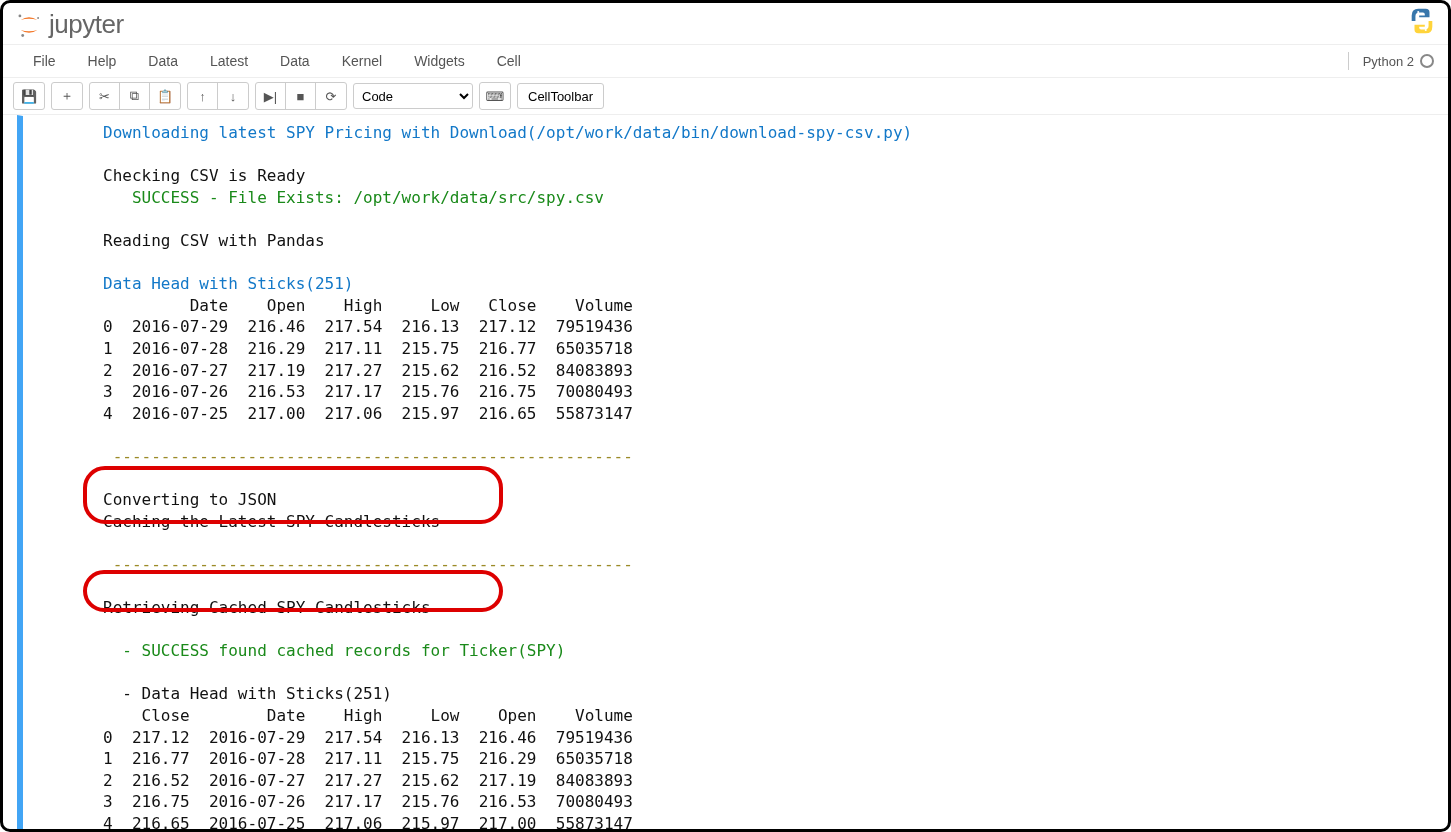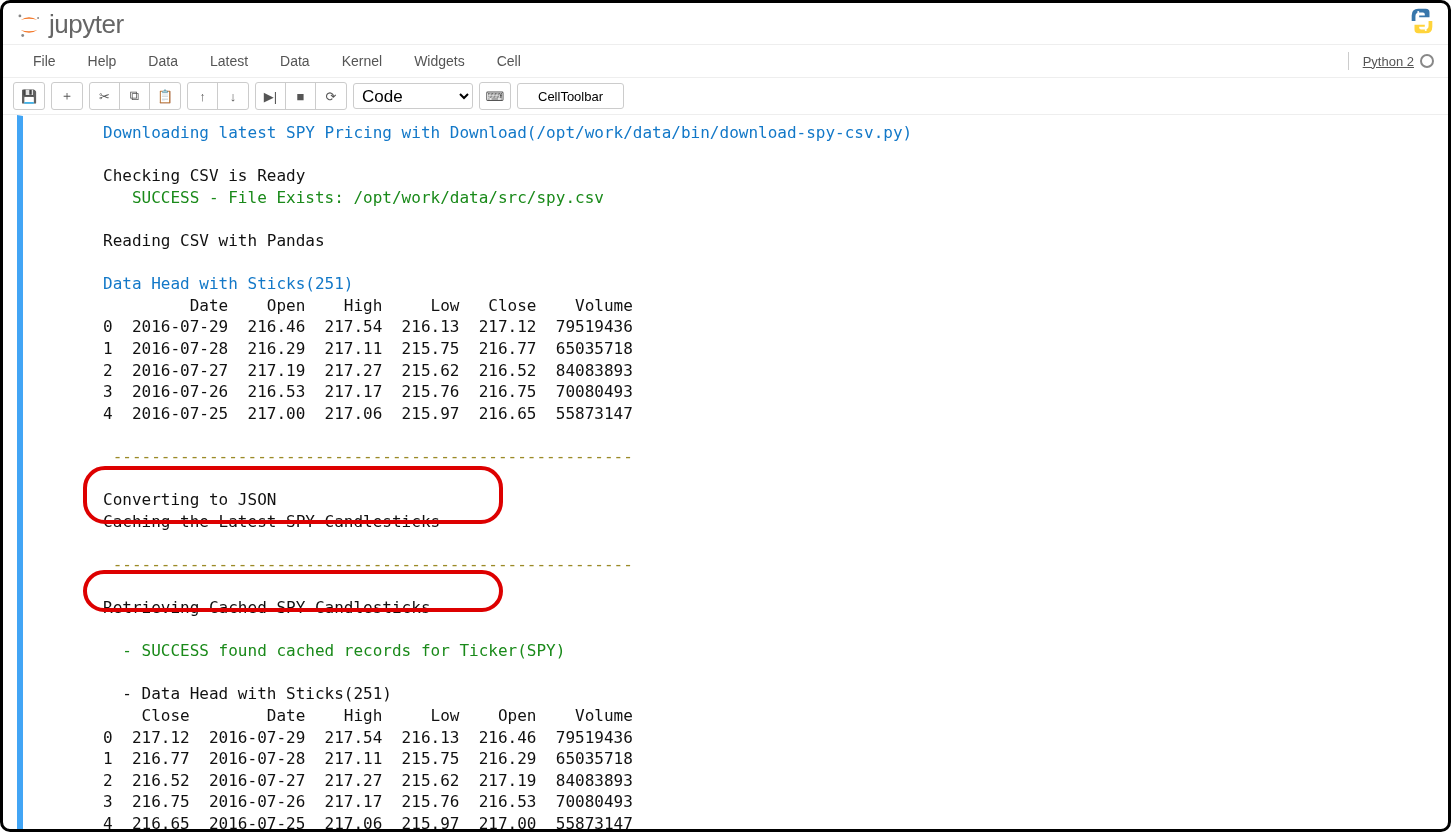--- a/index.html
+++ b/index.html
@@ -20,31 +20,31 @@
   .doc-title .save-status { font-size: 15px; color: #555; margin-left: 4px; }
   .kernel-logo { position: absolute; top: 6px; right: 14px; }
   .kernel-logo svg { width: 30px; height: 30px; }
 
   
   .menubar {
     display: flex; align-items: center; padding: 12px 14px; height: 34px;
     border-top: 1px solid #eee; border-bottom: 1px solid #eee; position: relative;
   }
   .menubar .menu-item { color: #555; padding: 0 16px; cursor: pointer; font-size: 14px;}
-  .kernel-indicator { position: absolute; right: 14px; display: flex; align-items: center; gap: 6px; font-size: 13px; color: #555; text-decoration: underline; }
+  .kernel-indicator { position: absolute; right: 14px; display: flex; align-items: center; gap: 6px; font-size: 13px; color: #555; }
   .kernel-indicator .k-circle { width: 14px; height: 14px; border: 2px solid #888; border-radius: 50%; }
   .kernel-indicator::before { content: ""; border-left: 1px solid #ccc; height: 18px; margin-right: 8px; }
 
   
   .maintoolbar { padding: 4px 10px; border-bottom: 1px solid #eee; display: flex; align-items: center; gap: 6px; }
   .btn-group { display: inline-flex; border: 1px solid #ccc; border-radius: 3px; background: #fff; }
   .btn { width: 30px; height: 26px; display:flex; align-items:center; justify-content:center; border-right:1px solid #ccc; cursor:pointer; font-size:13px; color:#555;}
   .btn:last-child { border-right:none; }
-  select.cell-type { height: 26px; border:1px solid #ccc; border-radius:3px; font-size:17px; padding: 0 4px; width: 120px; background:#fff; }
-  .celltoolbar-btn { height:26px; border:1px solid #ccc; border-radius:3px; padding:0 20px; font-size:13px; background:#fff; cursor:pointer; }
+  select.cell-type { height: 26px; border:1px solid #ccc; border-radius:3px; font-size:13px; padding: 0 4px; width: 120px; background:#fff; }
+  .celltoolbar-btn { height:26px; border:1px solid #ccc; border-radius:3px; padding:0 10px; font-size:13px; background:#fff; cursor:pointer; }
 
   
   .notebook-area { overflow-y: auto; height: calc(100% - 40px - 34px - 36px); padding-bottom: 8px; }
   .cell { margin: 0px 14px 0 14px; border: 1px solid transparent; border-left: 6px solid #42a5f5; padding: 2px 8px 2px 2px; }
   .cell-inner { padding: 4px 0 4px 78px; }
   pre.output {
     font-family: "DejaVu Sans Mono", Menlo, Consolas, monospace;
     font-size: 16px; line-height: 1.35; white-space: pre; color: #111;
   }
   .c-blue { color: #1278c8; }

